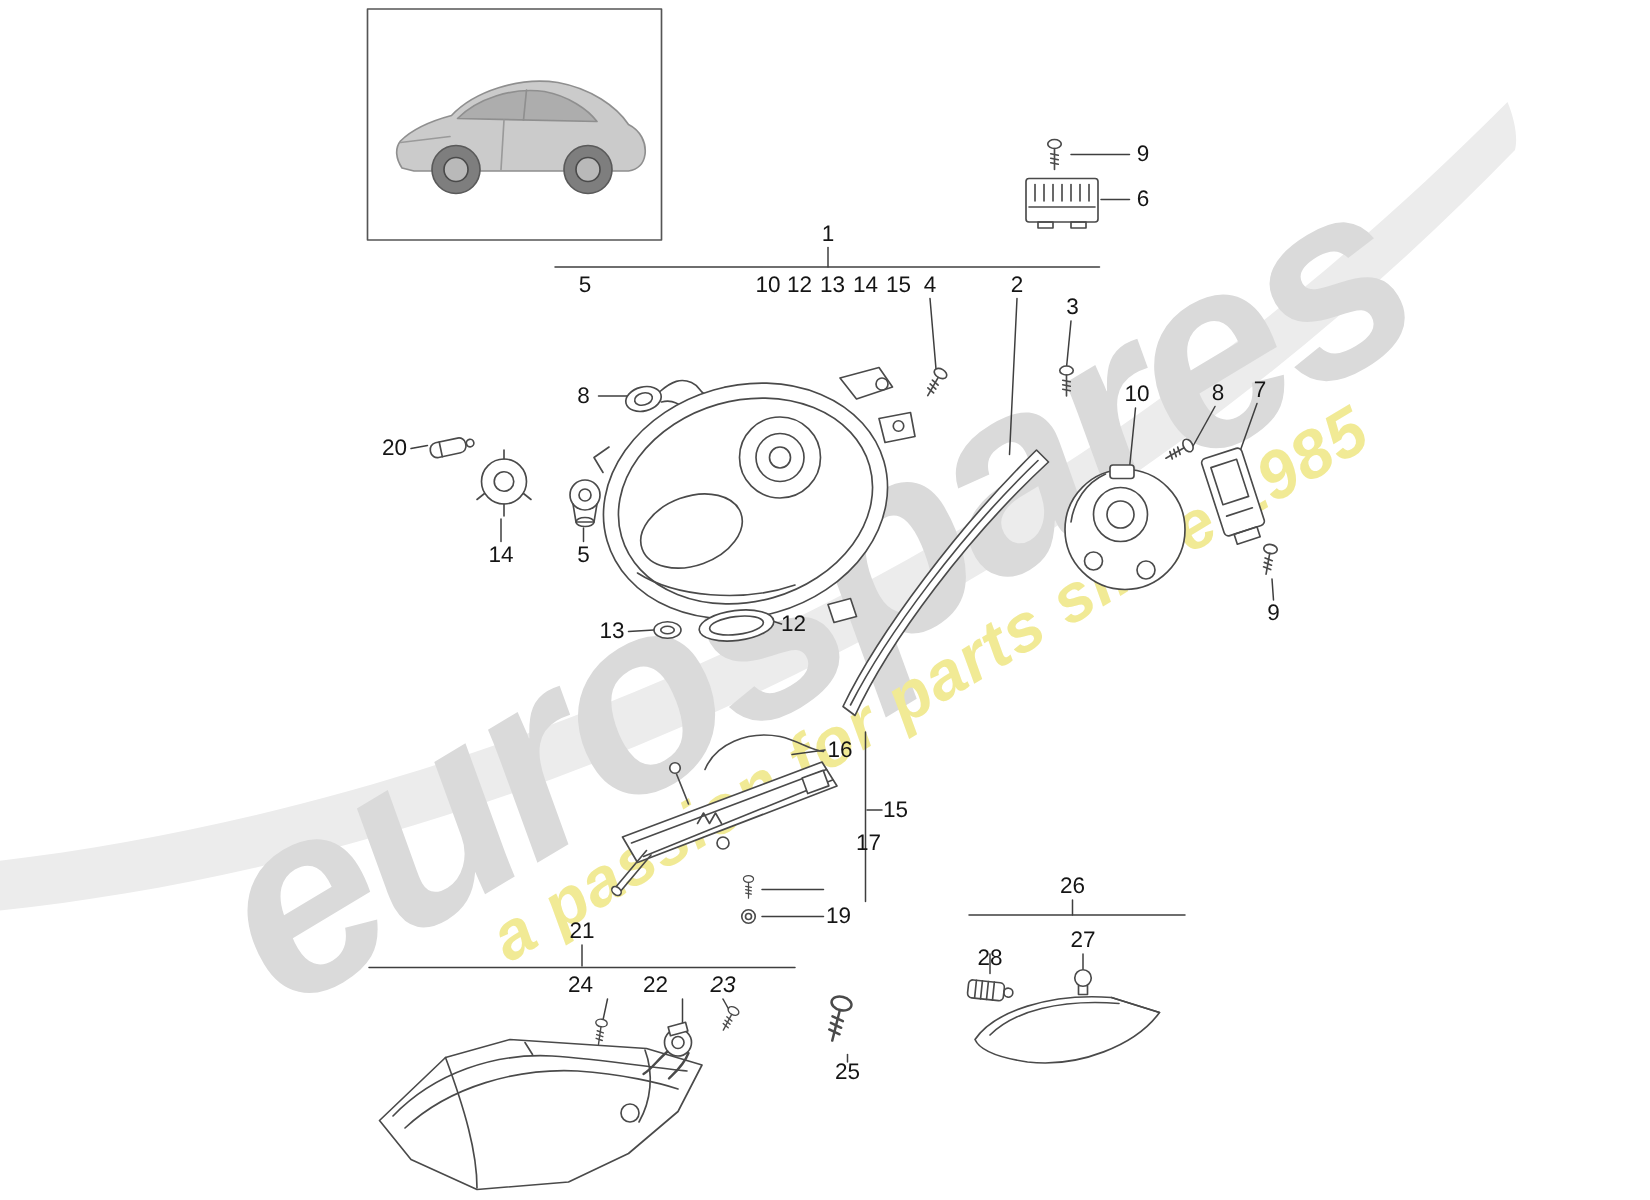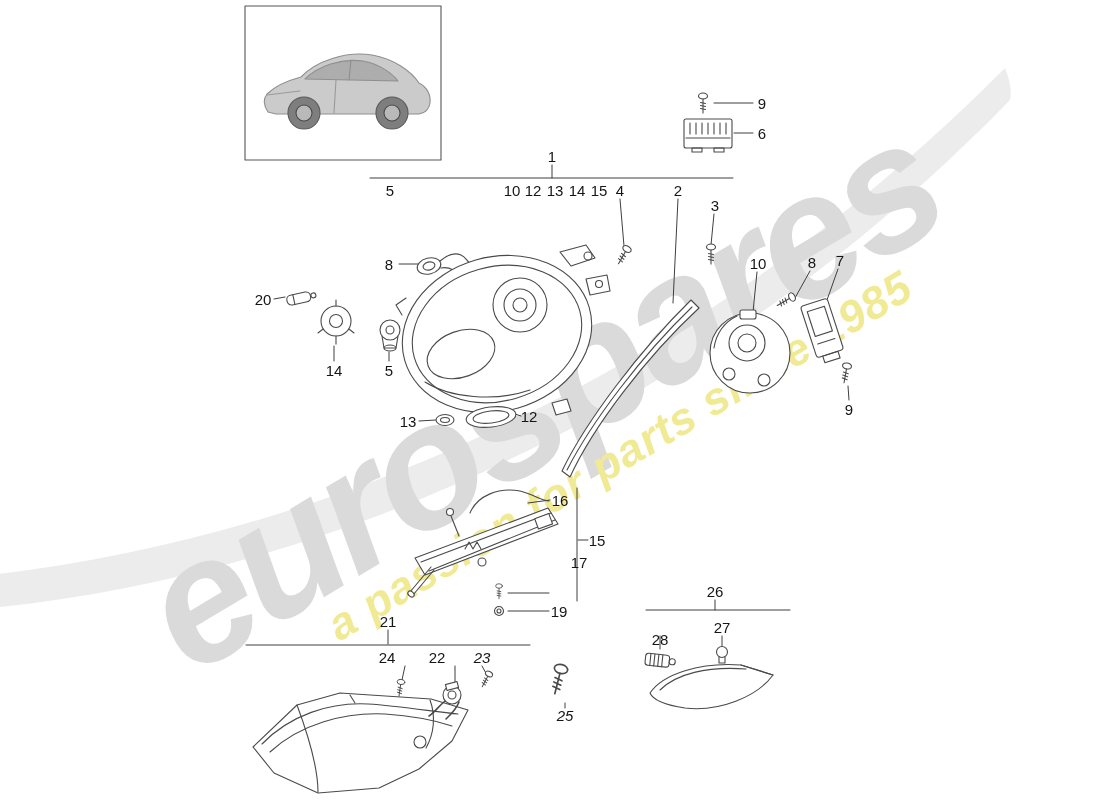--- a/index.html
+++ b/index.html
@@ -292,18 +292,18 @@
   <div class="callout" style="left:840px; top:260px;">7</div>
   <div class="callout" style="left:849px; top:409px;">9</div>
   <div class="callout" style="left:560px; top:500px;">16</div>
   <div class="callout" style="left:597px; top:540px;">15</div>
   <div class="callout" style="left:559px; top:562px;margin-left:20px;">17</div>
   <div class="callout" style="left:559px; top:611px;">19</div>
   <div class="callout" style="left:388px; top:621px;">21</div>
   <div class="callout" style="left:387px; top:657px;">24</div>
   <div class="callout" style="left:437px; top:657px;">22</div>
   <div class="callout" style="left:482px; top:657px;font-style:italic;">23</div>
-  <div class="callout" style="left:565px; top:715px;font-style:italic;">25</div>
+  <div class="callout" style="left:565px; top:715px;">25</div>
   <div class="callout" style="left:715px; top:591px;">26</div>
   <div class="callout" style="left:660px; top:627px;margin-top:12px;">28</div>
   <div class="callout" style="left:722px; top:627px;">27</div>
 
 </div>
 
 </body></html>

